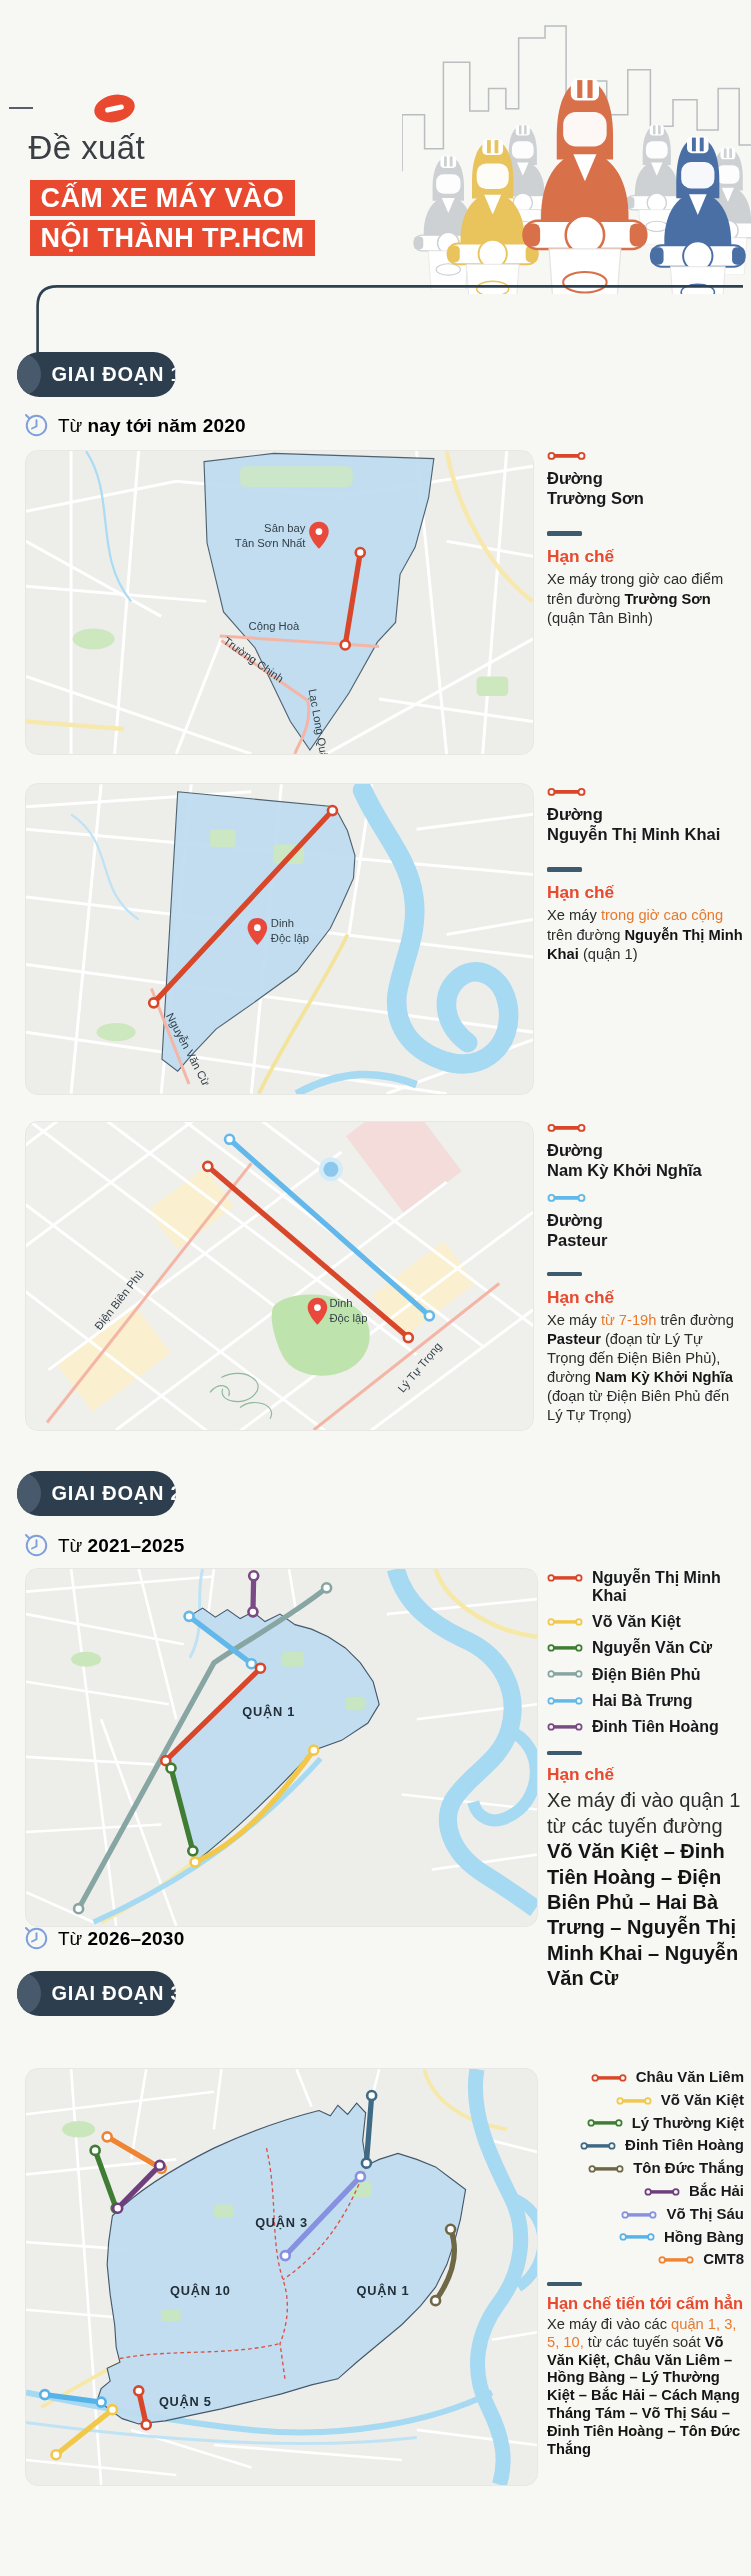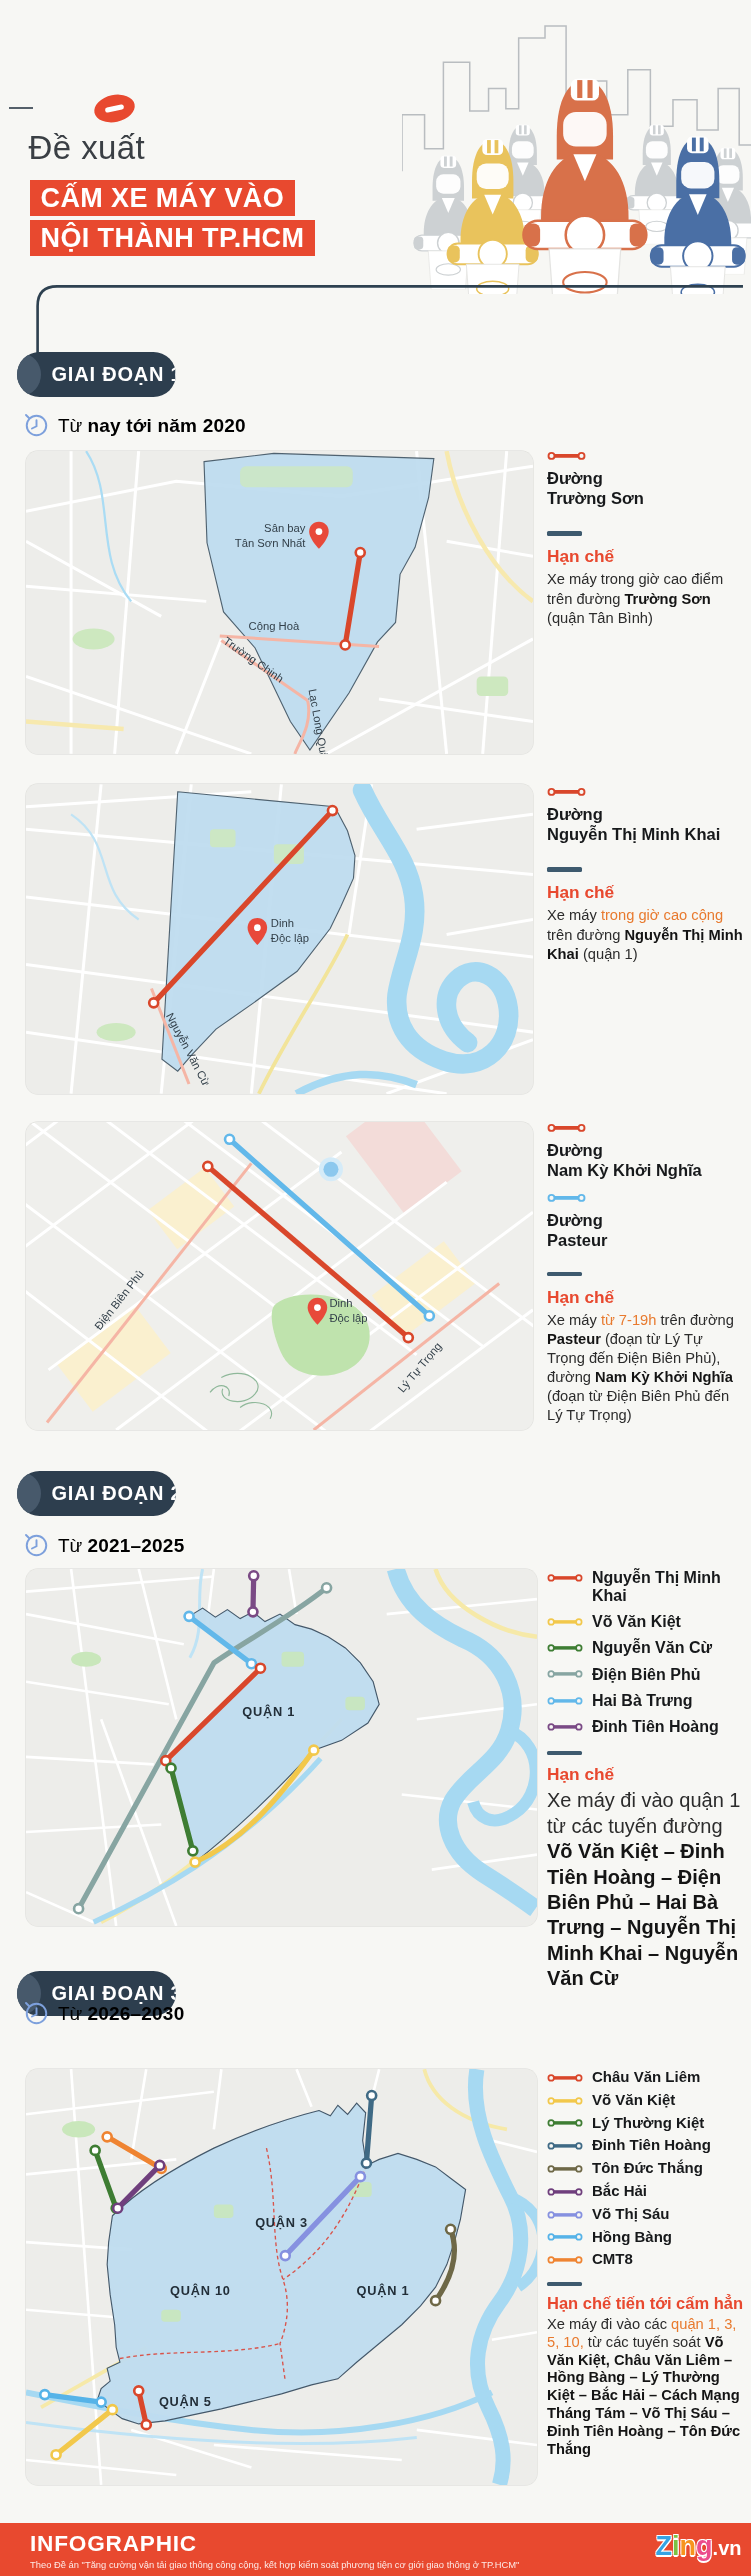--- a/index.html
+++ b/index.html
@@ -35,21 +35,21 @@
   .roadname{font-size:16.5px;font-weight:bold;color:#17191b;line-height:1.2;margin-top:5.3px;}
   .divider{width:35px;height:4.5px;background:#3e5a6e;border-radius:1.5px;}
   .restrict-title{color:var(--red);font-weight:bold;font-size:17.3px;margin:7.5px 0 3px;}
   .note{font-size:14.7px;line-height:1.3;color:#2c2c2c;margin:0;}
   .note b{color:#141414;}
   .orange{color:var(--orange);}
   .route-item{display:flex;align-items:flex-start;gap:9px;margin-bottom:8.3px;}
   .route-item .swatch{flex:none;margin-top:3.8px;width:36px;}
   .route-item .swatch svg{width:36px;}
   .route-label{font-size:16px;font-weight:bold;color:#17191b;line-height:1.12;}
-  .p3 .route-item{margin-bottom:6px;}
+  .p3 .route-item{margin-bottom:6px;justify-content:flex-end;}
   .p3 .route-label{font-size:15px;}
   .note2{font-size:20px;line-height:1.27;}
   .note3{font-size:14.7px;line-height:1.22;}
   
   .footer{position:absolute;left:0;top:2523px;width:752px;height:53px;background:var(--red);}
   .brand{position:absolute;left:30px;top:7.5px;color:#fff;font-weight:bold;font-size:22.6px;letter-spacing:0.8px;}
   .source{position:absolute;left:30px;top:36px;color:#fff;opacity:0.88;font-size:9.4px;}
   .zing{position:absolute;right:10.5px;top:7.5px;font-weight:bold;font-size:27px;cursor:pointer;}
   .zing .zl{text-shadow:-0.8px -0.8px 0 #fff,0.8px -0.8px 0 #fff,-0.8px 0.8px 0 #fff,0.8px 0.8px 0 #fff,0 1.5px 0 #fff;}
   .zing .vn{color:#fff;font-size:20px;}
@@ -438,21 +438,21 @@
           </svg>
         </span>
         <span class="route-label">Đinh Tiên Hoàng</span>
       </div>
     <div class="divider" style="margin:15px 0 9px"></div>
     <div class="restrict-title">Hạn chế</div>
     <p class="note note2"><span>Xe máy đi vào quận 1 từ các tuyến đường </span><b>Võ Văn Kiệt – Đinh Tiên Hoàng – Điện Biên Phủ – Hai Bà Trưng – Nguyễn Thị Minh Khai – Nguyễn Văn Cừ</b></p>
   </div>
 
   <div class="phase-badge" style="top:1971px">GIAI ĐOẠN 3</div>
-  <div class="time-row" style="top:2000px">
+  <div class="time-row" style="top:1925px">
     <svg width="27" height="27" viewBox="-18 -18 36 36">
       <circle r="13" fill="none" stroke="#7da0dc" stroke-width="2.6"></circle>
       <path d="M0,-7 L0,1 L-6,4" fill="none" stroke="#7da0dc" stroke-width="2.6" stroke-linecap="round"></path>
       <path d="M-10,-10 L-14,-14" stroke="#7da0dc" stroke-width="2.6" stroke-linecap="round"></path>
     </svg>
     <span><span>Từ</span>&nbsp;<b>2026–2030</b></span>
   </div>
 
   <div class="map-card" style="top:2069px;width:511px;height:416px;">
     <svg width="511" height="416" viewBox="0 0 680 553">
@@ -631,20 +631,15 @@
             <circle cx="46" cy="6.5" r="4" fill="#f7f7f4" stroke="currentColor" stroke-width="2.5"></circle>
           </svg>
         </span>
         <span class="route-label">CMT8</span>
       </div>
     <div class="divider" style="margin:13.5px 0 7.5px"></div>
     <div class="restrict-title" style="font-size:16.5px">Hạn chế tiến tới cấm hẳn</div>
     <p class="note note3"><span>Xe máy đi vào các </span><span class="orange">quận 1, 3, 5, 10,</span><span> từ các tuyến soát </span><b>Võ Văn Kiệt, Châu Văn Liêm – Hồng Bàng – Lý Thường Kiệt – Bắc Hải – Cách Mạng Tháng Tám – Võ Thị Sáu – Đinh Tiên Hoàng – Tôn Đức Thắng</b></p>
   </div>
 
-  <div class="footer">
-    <div class="brand">INFOGRAPHIC</div>
-    <div class="source">Theo Đề án "Tăng cường vận tải giao thông công cộng, kết hợp kiểm soát phương tiện cơ giới giao thông ở TP.HCM"</div>
-    <div class="zing"><span class="zl" style="color: rgb(54, 163, 228);">Z</span><span class="zl" style="color: rgb(124, 194, 66);">i</span><span class="zl" style="color: rgb(247, 148, 30);">n</span><span class="zl" style="color: rgb(236, 76, 140);">g</span><span class="vn">.vn</span></div>
-  </div>
 
 </div>
 
 
 </body></html>

